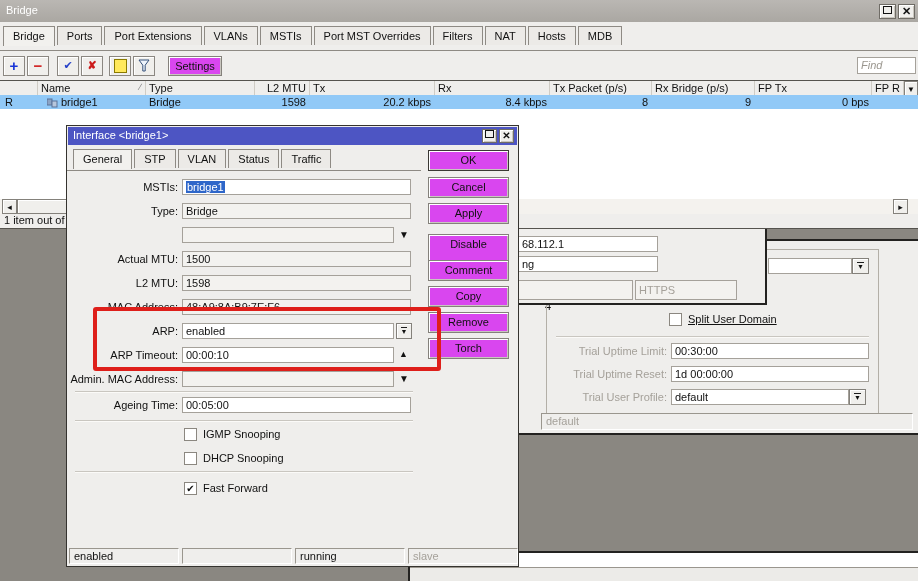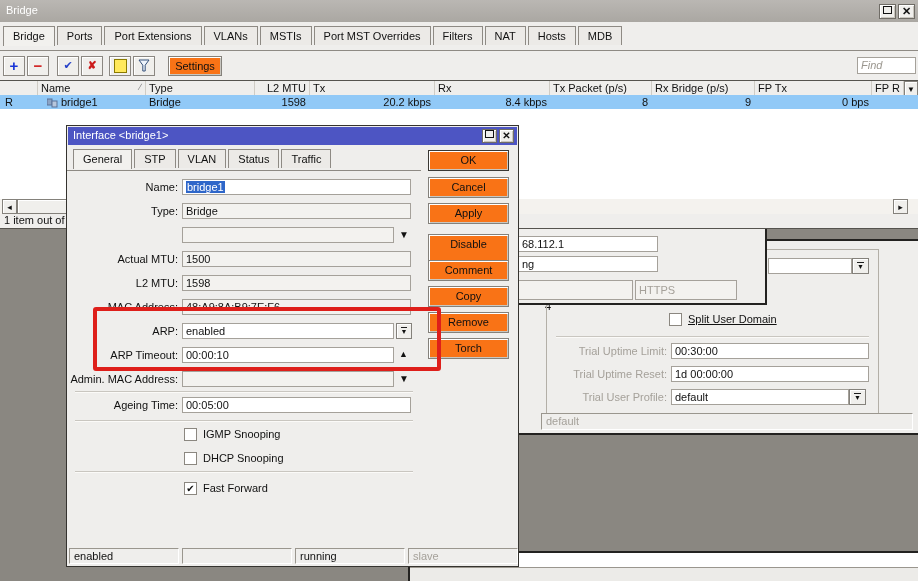--- a/index.html
+++ b/index.html
@@ -6,21 +6,21 @@
   #screen{position:relative;width:918px;height:581px;overflow:hidden;background:#8a8781;
           font-family:"Liberation Sans",sans-serif;font-size:11px;color:#111;}
   .abs{position:absolute;}
   .win{position:absolute;background:#efeeec;}
   .titlebar-text{color:#fff;}
   .field{position:absolute;box-sizing:border-box;height:16px;background:#fff;border:1px solid #a5a19a;
          padding:1px 3px;white-space:nowrap;overflow:hidden;}
   .field.ro{background:#f3f2ef;}
   .lbl{position:absolute;white-space:nowrap;}
   .rlbl{position:absolute;text-align:right;white-space:nowrap;}
-  .btn{position:absolute;box-sizing:border-box;background:#f97316;border:1px solid #84817b;
+  .btn{position:absolute;box-sizing:border-box;background:#d946ef;border:1px solid #84817b;
        box-shadow:inset 1px 1px 0 #ffffff, inset -1px -1px 0 #c9c6bf;
        text-align:center;font-size:11px;line-height:18px;cursor:default;}
   .tbtn{position:absolute;box-sizing:border-box;width:22px;height:20px;background:#f0efec;border:1px solid #8b8781;
         box-shadow:inset 1px 1px 0 #fff;text-align:center;line-height:17px;}
   .tab{display:inline-block;box-sizing:border-box;border:1px solid #8e8a84;border-bottom:none;
        padding:3px 9px 3px 9px;margin-right:2px;background:#eceae7;position:relative;}
   .tab.active{background:#f2f1ee;margin-bottom:-1px;padding-bottom:4px;z-index:3;}
   .tabline{position:absolute;height:1px;background:#8e8a84;}
   .chk{position:absolute;box-sizing:border-box;width:13px;height:13px;background:#fff;border:1px solid #8b8780;
        text-align:center;line-height:11px;font-size:10px;}
@@ -166,21 +166,21 @@
 
     <div class="btn" style="left:361px;top:24px;width:81px;height:21px;border-color:#3a3834;">OK</div>
     <div class="btn" style="left:361px;top:51px;width:81px;height:21px;">Cancel</div>
     <div class="btn" style="left:361px;top:77px;width:81px;height:21px;">Apply</div>
     <div class="btn" style="left:361px;top:108px;width:81px;height:29px;">Disable</div>
     <div class="btn" style="left:361px;top:134px;width:81px;height:21px;">Comment</div>
     <div class="btn" style="left:361px;top:160px;width:81px;height:21px;">Copy</div>
     <div class="btn" style="left:361px;top:186px;width:81px;height:21px;">Remove</div>
     <div class="btn" style="left:361px;top:212px;width:81px;height:21px;">Torch</div>
 
-    <div class="rlbl" style="left:0;top:55px;width:111px;">Name:</div>
+    <div class="rlbl" style="left:0;top:55px;width:111px;">MSTIs:</div>
     <div class="field" style="left:115px;top:53px;width:229px;"><span style="background:#2e66c9;color:#fff;padding:0 1px;">bridge1</span></div>
 
     <div class="rlbl" style="left:0;top:79px;width:111px;">Type:</div>
     <div class="field ro" style="left:115px;top:77px;width:229px;"><span>Bridge</span></div>
 
     <div class="rlbl" style="left:0;top:103px;width:111px;padding-left:44px;">MTU:</div>
     <div class="field ro" style="left:115px;top:101px;width:212px;"><span></span></div>
     <span class="abs" style="left:332px;top:103px;font-size:10px;">▼</span>
 
     <div class="rlbl" style="left:0;top:127px;width:111px;">Actual MTU:</div>

